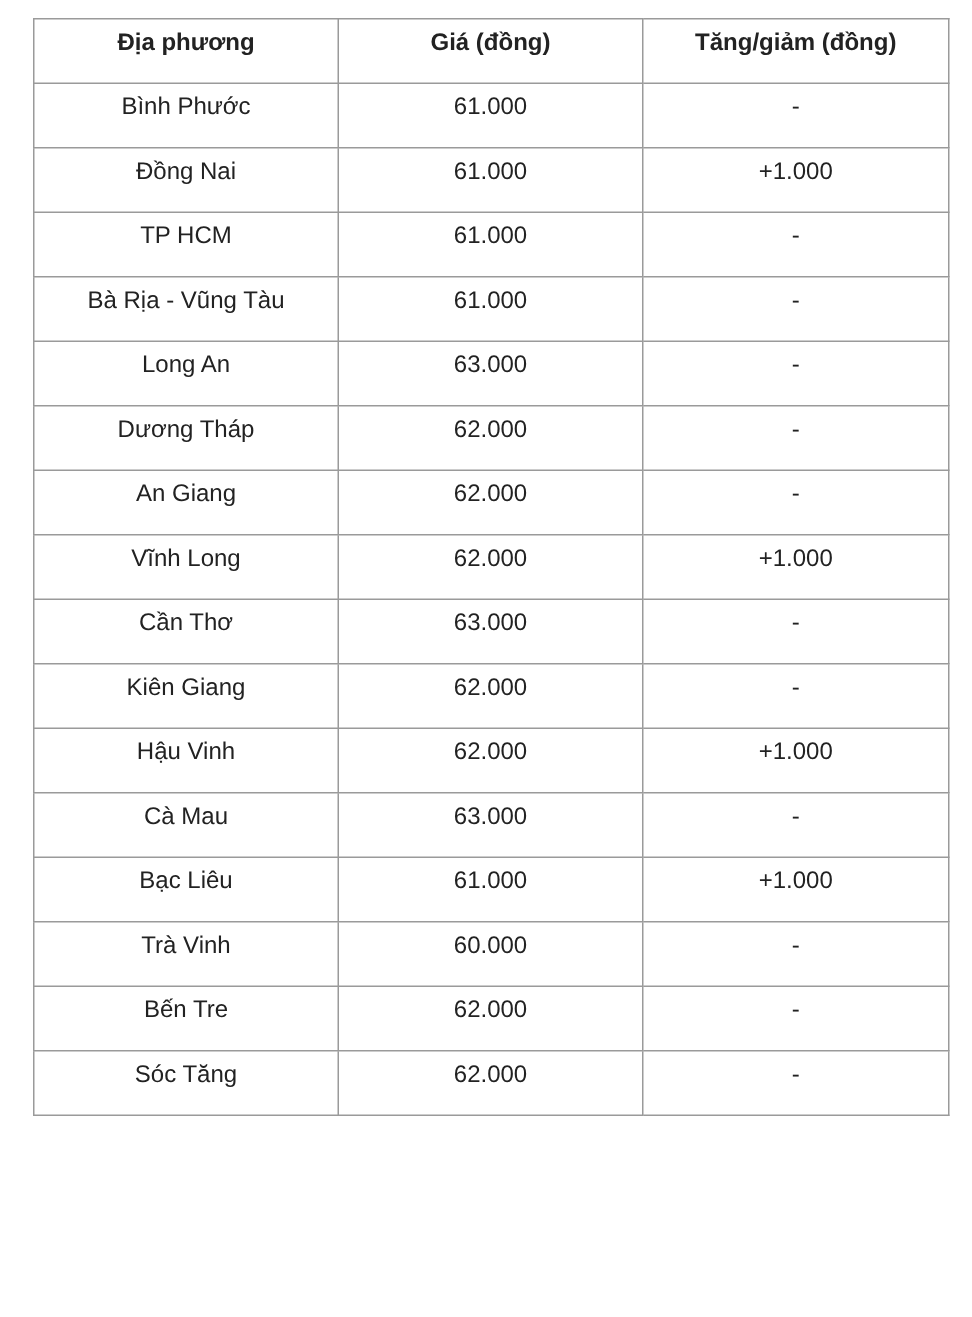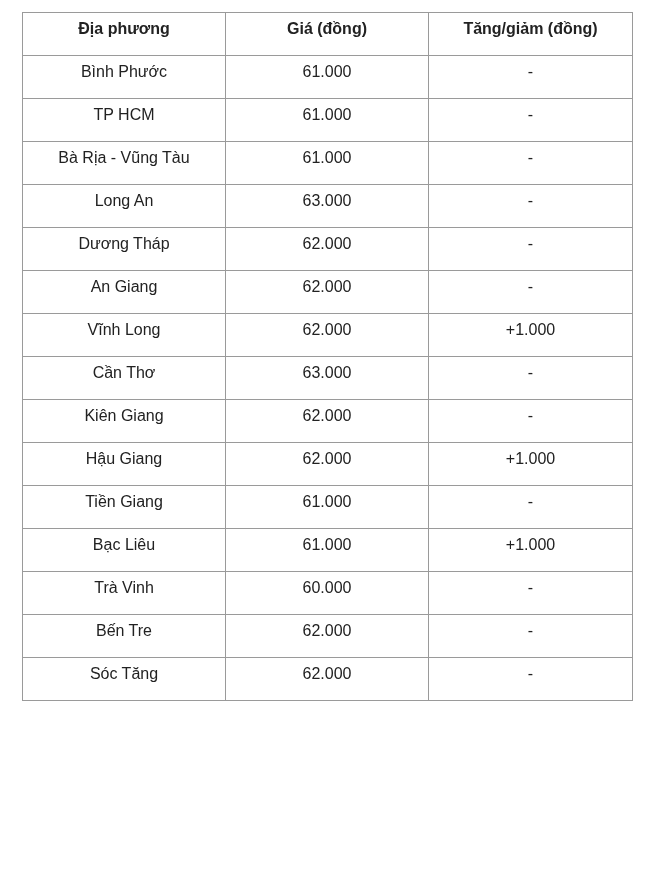--- a/index.html
+++ b/index.html
@@ -41,20 +41,31 @@
         </td>
         <td>
           <span>61.000</span>
         </td>
         <td>
           <span>-</span>
         </td>
       </tr>
       <tr>
         <td>
+          <span>Đồng Nai</span>
+        </td>
+        <td>
+          <span>61.000</span>
+        </td>
+        <td>
+          <span>+1.000</span>
+        </td>
+      </tr>
+      <tr>
+        <td>
           <span>TP HCM</span>
         </td>
         <td>
           <span>61.000</span>
         </td>
         <td>
           <span>-</span>
         </td>
       </tr>
       <tr>
@@ -129,35 +140,35 @@
         </td>
         <td>
           <span>62.000</span>
         </td>
         <td>
           <span>-</span>
         </td>
       </tr>
       <tr>
         <td>
-          <span>Hậu Giang</span>
-        </td>
-        <td>
-          <span>62.000</span>
-        </td>
-        <td>
-          <span>+1.000</span>
-        </td>
-      </tr>
-      <tr>
-        <td>
-          <span>Tiền Giang</span>
-        </td>
-        <td>
-          <span>61.000</span>
+          <span>Hậu Vinh</span>
+        </td>
+        <td>
+          <span>62.000</span>
+        </td>
+        <td>
+          <span>+1.000</span>
+        </td>
+      </tr>
+      <tr>
+        <td>
+          <span>Cà Mau</span>
+        </td>
+        <td>
+          <span>63.000</span>
         </td>
         <td>
           <span>-</span>
         </td>
       </tr>
       <tr>
         <td>
           <span>Bạc Liêu</span>
         </td>
         <td>

